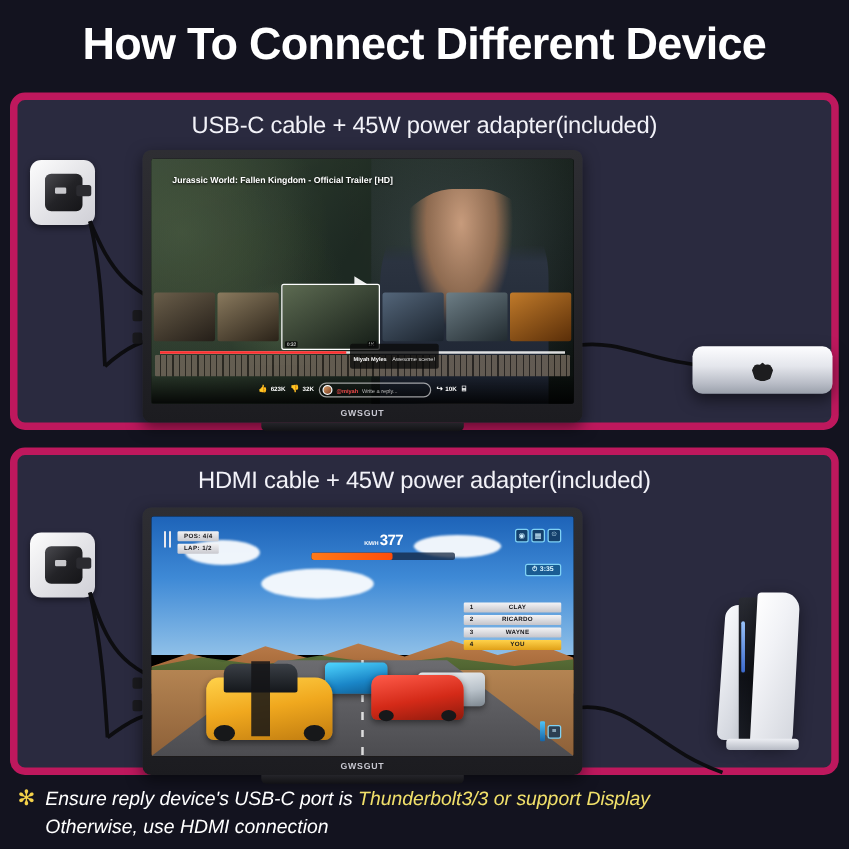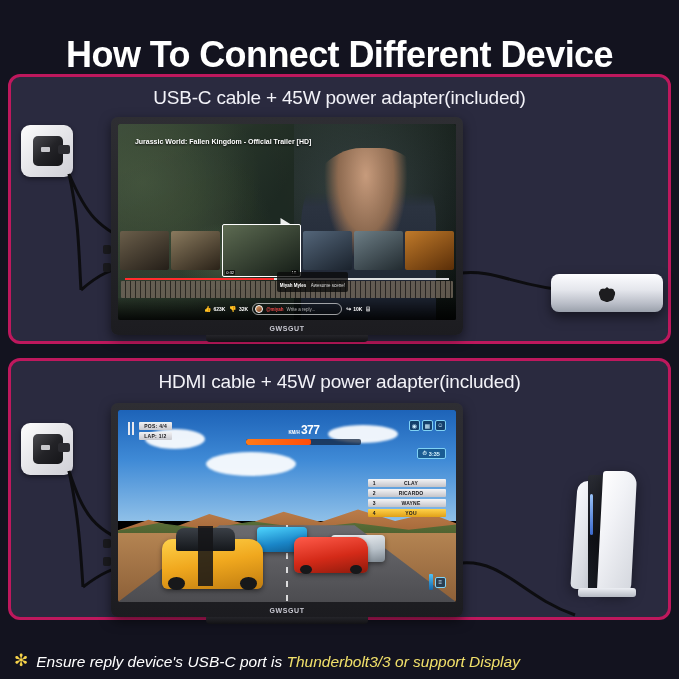--- a/index.html
+++ b/index.html
@@ -12,34 +12,34 @@
   }
   .page { position:relative; width:679px; height:679px; background:#13131f; }
 
   
   .title {
     text-align:center;
     color:#ffffff;
     font-size:36px;
     font-weight:bold;
     letter-spacing:-0.6px;
-    padding-top:29px;
+    padding-top:9px;
     height:70px;
     line-height:52px;
     white-space:nowrap;
   }
 
   
   .panel {
     position:absolute;
     left:8px;
     width:663px;
     background:#2a2a3f;
     border-radius:12px;
-    border:3px solid #be185d;
+    border:6px solid #be185d;
   }
   #panel-usbc { top:74px;  height:270px; }
   #panel-hdmi { top:358px; height:262px; }
 
   .panel-heading {
     text-align:center;
     color:#f2f2f8;
     font-size:19px;
     font-weight:normal;
     padding-top:10px;
@@ -717,16 +717,17 @@
       <div class="ps5-core"></div>
       <div class="ps5-panel-r"></div>
       <div class="ps5-base"></div>
     </div>
   </section>
 
   <div class="footnote">
     <span class="asterisk">✻</span>
     <div class="foot-text">
       <span>Ensure reply device's USB-C port is </span><span class="hl">Thunderbolt3/3 or support Display</span><br>
+      <span>Otherwise, use HDMI connection</span>
     </div>
   </div>
 
 </div>
 
 </body></html>

